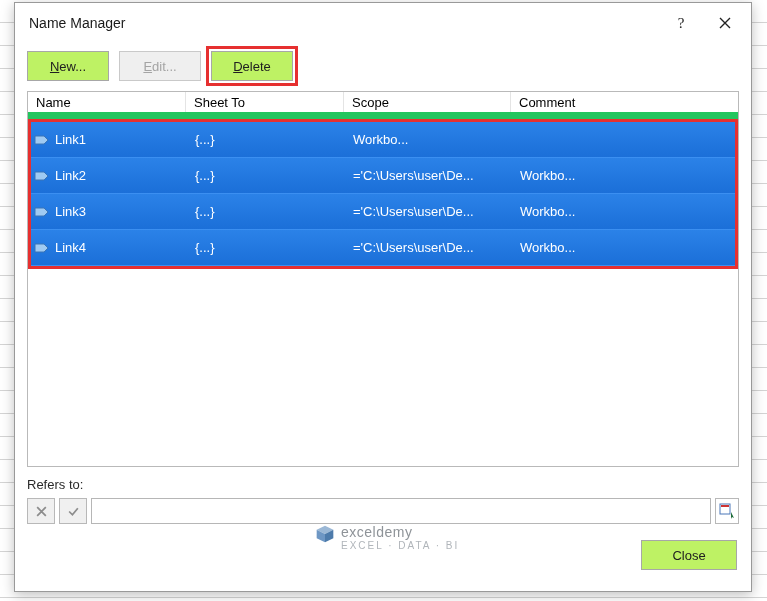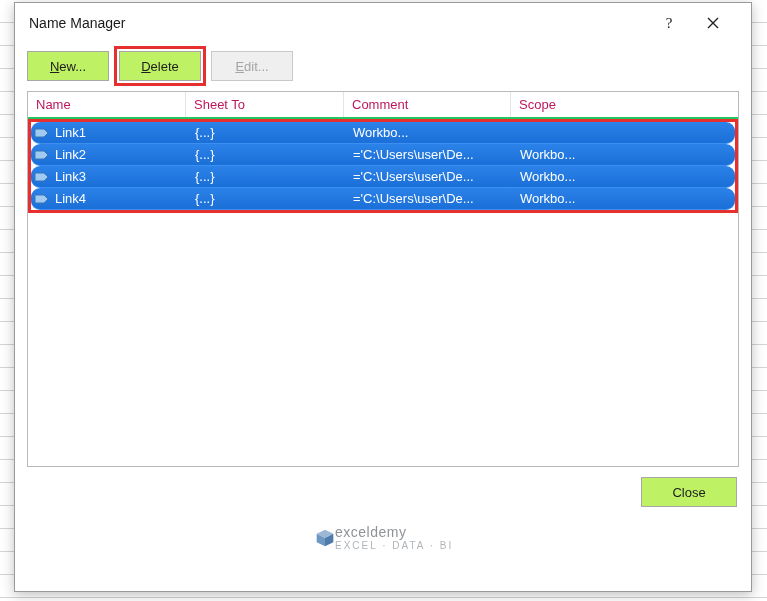--- a/index.html
+++ b/index.html
@@ -8,64 +8,64 @@
   
   .grid-bg { position: absolute; inset: 0; background:
     repeating-linear-gradient(to bottom, #fff 0 22px, #d4d4d4 22px 23px),
     repeating-linear-gradient(to right, transparent 0 93px, #d4d4d4 93px 94px); }
 
   .dialog {
     position: absolute; left: 14px; top: 2px; width: 738px; height: 590px;
     background: #fff; border: 1px solid #999; box-shadow: 0 3px 12px rgba(0,0,0,.25);
   }
 
-  .titlebar { height: 40px; display: flex; align-items: center; padding: 0 16px 0 14px; }
+  .titlebar { height: 40px; display: flex; align-items: center; padding: 0 4px 0 14px; }
   .titlebar .title { font-size: 14px; color: #1a1a1a; flex: 1; }
   .tb-btn { width: 44px; height: 34px; display: flex; align-items: center; justify-content: center; color: #222; font-size: 15px; }
   .tb-btn.help { font-family: Georgia, serif; }
   .tb-btn.close svg { width: 12px; height: 12px; }
 
   .toolbar { display: flex; gap: 10px; padding: 8px 12px; align-items: center; }
   .btn {
     height: 30px; padding: 0 18px; border: 1px solid #a7a7a7; background: #bef264;
     font-size: 13px; color: #202020; display: inline-flex; align-items: center; justify-content: center;
     cursor: default; min-width: 82px;
   }
   .btn.disabled { color: #a4a4a4; border-color: #c9c9c9; background: #efefef; }
   .btn .ul { text-decoration: underline; }
   .toolbar .spacer { flex: 1; }
   .caret { font-size: 10px; margin-left: 4px; }
   .red-emph { outline: 3px solid #e63030; outline-offset: 2px; }
 
   .list-wrap { border: 1px solid #b9b9b9; margin: 2px 12px 0 12px; height: 376px; background: #fff; position: relative; overflow: hidden; }
   .cols { display: grid; grid-template-columns: 158px 158px 167px 82px 1fr; }
-  .header { height: 27px; background: #fff; border-bottom: 2px solid #22c55e; font-size: 13px; color: #be185d; }
+  .header { height: 27px; background: #fff; border-bottom: 7px solid #22c55e; font-size: 13px; color: #000000; }
   .header > div { display: flex; align-items: center; padding-left: 8px; border-right: 1px solid #e4e4e4; }
   .header > div:last-child { border-right: none; }
 
   .rows-box { position: absolute; left: 3px; right: 3px; top: 30px; outline: 3px solid #e63030; }
-  .row { height: 22px; background: #1b6fd8; background: linear-gradient(#2b82e8,#1b6fd8); font-size: 13px; color: #fff; border-bottom: 1px solid #3b8ff1; border-radius: 9px; }
+  .row { height: 36px; background: #1b6fd8; background: linear-gradient(#2b82e8,#1b6fd8); font-size: 13px; color: #fff; border-bottom: 1px solid #3b8ff1; }
   .row > div { display: flex; align-items: center; padding-left: 6px; white-space: nowrap; overflow: hidden; }
   .name-cell { padding-left: 0 !important; }
   .tag-ico { width: 18px; height: 14px; margin: 0 4px 0 2px; display: inline-flex; align-items: center; justify-content: center; }
   .tag-ico svg { width: 16px; height: 12px; }
 
   .refers { display: flex; flex-direction: column; gap: 6px; padding: 10px 12px 6px 12px; }
   .refers-label { font-size: 13px; color: #2a2a2a; }
   .refers-row { display: flex; align-items: center; gap: 4px; }
   .sqbtn { width: 28px; height: 26px; border: 1px solid #b8b8b8; background: #f0f0f0; display: flex; align-items: center; justify-content: center; color: #8c8c8c; }
   .sqbtn svg { width: 13px; height: 13px; }
   .refers-input { flex: 1; height: 26px; border: 1px solid #b6b6b6; background: #fff; padding: 0 6px; font-size: 13px; }
   .pick { width: 24px; height: 26px; border: 1px solid #b8b8b8; display:flex; align-items:center; justify-content:center; background:#fff;}
   .pick svg { width:16px;height:16px;}
 
   .footer { display: flex; justify-content: flex-end; padding: 10px 14px 0 14px; }
   .close-btn { width: 96px; }
 
-  .watermark { position: absolute; left: 300px; bottom: 40px; display:flex; align-items:center; color:#8e9398; font-size:14px; letter-spacing:.5px; }
+  .watermark { position: absolute; left: 300px; bottom: 40px; display:flex; align-items:flex-start; gap:6px; color:#8e9398; font-size:14px; letter-spacing:.5px; }
   .watermark small { display:block; font-size:10px; letter-spacing:2px; color:#b0b5ba; }
   .wm-cube { width:20px; height:20px; }
 </style>
 </head>
 <body>
 
 <div class="grid-bg"></div>
 
 <div class="dialog">
 
@@ -76,35 +76,35 @@
       <svg viewBox="0 0 12 12">
           <path d="M1 1 L11 11 M11 1 L1 11" stroke="#222" stroke-width="1.4"></path>
         </svg>
     </div>
   </div>
 
   <div class="toolbar">
     <div class="btn">
         <span><span class="ul">N</span><span></span>ew...</span>
       </div>
+    <div class="btn disabled">
+        <span><span class="ul">E</span>dit...</span>
+      </div>
     <div class="btn red-emph">
         <span><span class="ul">D</span>elete</span>
-      </div>
-    <div class="btn disabled">
-        <span><span class="ul">E</span>dit...</span>
       </div>
     <div class="spacer"></div>
   </div>
 
   <div class="list-wrap">
     <div class="cols header">
       <div>Name</div>
       <div>Sheet To</div>
+      <div>Scope</div>
       <div>Comment</div>
-      <div>Scope</div>
     </div>
 
     <div class="rows-box">
       <div class="cols row">
         <div class="name-cell">
             <span class="tag-ico">
               <svg viewBox="0 0 16 12">
                 <path d="M1 2 h9 l4 4 -4 4 h-9 z" fill="#9fcaf2" stroke="#3b75b6"></path>
               </svg>
             </span>
@@ -152,20 +152,43 @@
             <span>Link4</span>
           </div>
         <div>{...}</div>
         <div>='C:\Users\user\De...</div>
         <div>Workbo...</div>
         <div></div>
       </div>
     </div>
   </div>
 
+  <div class="refers">
+    <div class="refers-label">Refers to:</div>
+    <div class="refers-row">
+      <div class="sqbtn">
+          <svg viewBox="0 0 12 12">
+            <path d="M2 2 L10 10 M10 2 L2 10" stroke="#8c8c8c" stroke-width="1.6"></path>
+          </svg>
+        </div>
+      <div class="sqbtn">
+          <svg viewBox="0 0 12 12">
+            <path d="M2 6 L5 9 L10 3" stroke="#8c8c8c" stroke-width="1.6" fill="none"></path>
+          </svg>
+        </div>
+      <input class="refers-input" value="" style="">
+      <div class="pick">
+        <svg viewBox="0 0 16 16">
+          <rect x="1" y="1" width="10" height="10" fill="#fff" stroke="#4a76b8"></rect>
+          <rect x="2" y="2" width="8" height="2" fill="#c33"></rect>
+          <path d="M12 9 l3 6 -2 -1 -1 2 z" fill="#1f6b3a"></path>
+        </svg>
+      </div>
+    </div>
+  </div>
 
   <div class="footer">
     <div class="btn close-btn">Close</div>
   </div>
 
   <div class="watermark">
     <svg class="wm-cube" viewBox="0 0 24 24">
         <path d="M12 2 L22 7 L12 12 L2 7 Z" fill="#9bb8d6"></path>
         <path d="M2 7 L12 12 L12 22 L2 17 Z" fill="#6e97c4"></path>
         <path d="M22 7 L12 12 L12 22 L22 17 Z" fill="#4d7bab"></path>

